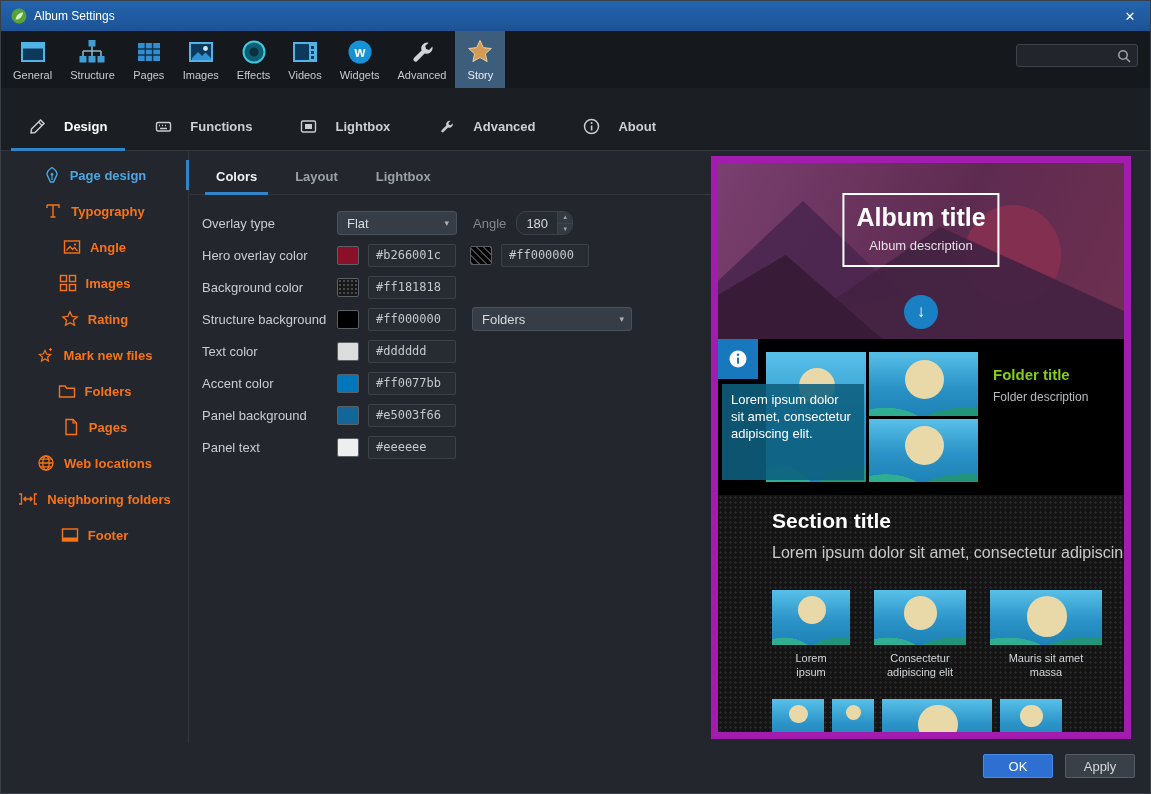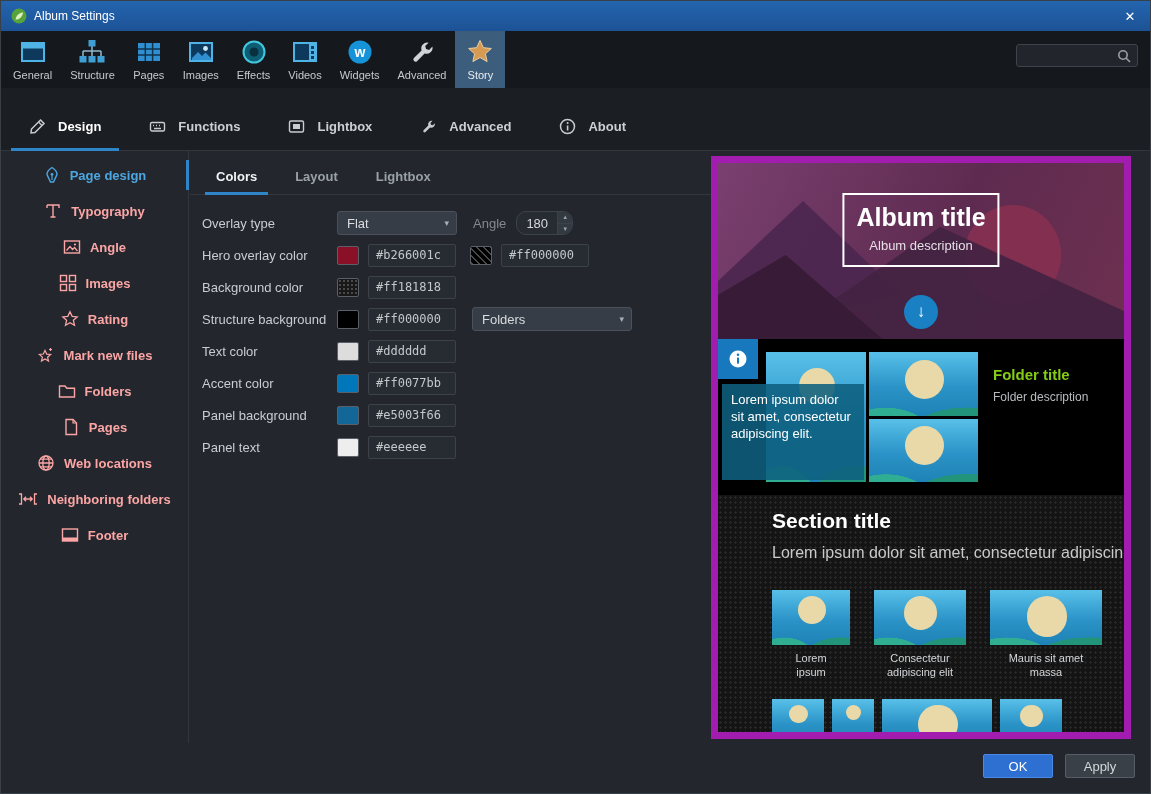--- a/index.html
+++ b/index.html
@@ -14,28 +14,28 @@
   
   .toolbar{position:absolute;left:0;top:30px;right:0;height:57px;background:#15181c;display:flex;align-items:stretch;padding:0 3px}
   .tool{display:flex;flex-direction:column;align-items:center;justify-content:center;gap:3px;padding:4px 9px;min-width:50px;font-size:11px;color:#c6cad0;cursor:default}
   .tool.selected{background:#3d5d7d;color:#e8ecef}
   .searchbox{position:absolute;right:12px;top:13px;width:122px;height:23px;background:#22262c;border:1px solid #3d434b;border-radius:3px;display:flex;align-items:center}
   .searchbox input{flex:1;min-width:0;background:transparent;border:0;outline:0;color:#d5d8dc;font-size:12px;padding:0 4px 0 8px;font-family:"Liberation Sans",sans-serif}
   .searchbox svg{flex:0 0 auto;margin-right:6px}
 
   
   .skintabs{position:absolute;left:0;top:87px;right:0;height:63px;background:#1b1f24;border-bottom:1px solid #32373d;display:flex;align-items:flex-end;gap:12px;padding:0 0 0 10px}
-  .stab{position:relative;display:flex;align-items:center;gap:12px;height:48px;padding:0 18px;font-size:13px;font-weight:bold;color:#ccd0d5;cursor:default}
+  .stab{position:relative;display:flex;align-items:center;gap:18px;height:48px;padding:0 18px;font-size:13px;font-weight:bold;color:#ccd0d5;cursor:default}
   .stab.active{color:#fff}
   .stab.active::after{content:"";position:absolute;left:0;right:0;bottom:-1px;height:3px;background:#2e86c8}
 
   
   .content{position:absolute;left:0;top:150px;right:0;bottom:50px;background:#23272d}
   .sidebar{position:absolute;left:0;top:0;width:188px;bottom:0;border-right:1px solid #32373d;padding-top:6px}
-  .sitem{position:relative;display:flex;align-items:center;justify-content:center;gap:9px;height:36px;font-size:13px;font-weight:bold;color:#fca5a5;cursor:default}
+  .sitem{position:relative;display:flex;align-items:center;justify-content:center;gap:9px;height:36px;font-size:13px;font-weight:bold;color:#f97316;cursor:default}
   .sitem svg{flex:0 0 auto}
   .sitem.active{color:#4da6e0}
   .sitem.active::after{content:"";position:absolute;right:-1px;top:3px;bottom:3px;width:3px;background:#2e86c8}
 
   
   .form{position:absolute;left:189px;top:0;width:521px;bottom:0}
   .ftabs{display:flex;gap:10px;padding:14px 0 0 12px;border-bottom:1px solid #32373d}
   .ftab{position:relative;padding:4px 14px 10px;font-size:13px;font-weight:bold;color:#9aa0a7;cursor:default}
   .ftab.active{color:#f0f2f4}
   .ftab.active::after{content:"";position:absolute;left:3px;right:3px;bottom:-1px;height:3px;background:#2e86c8}

